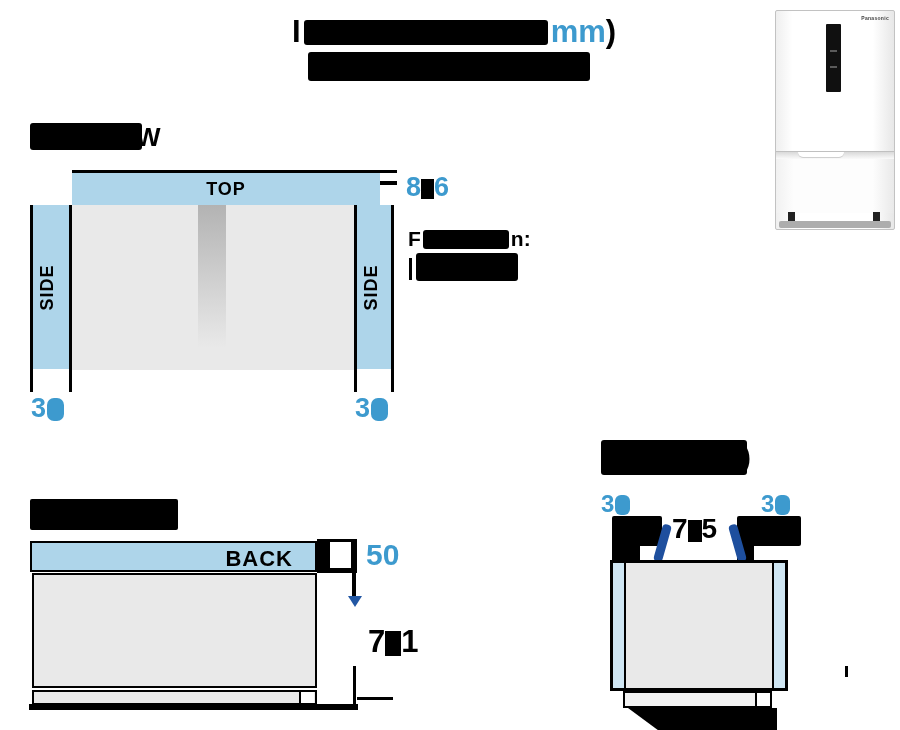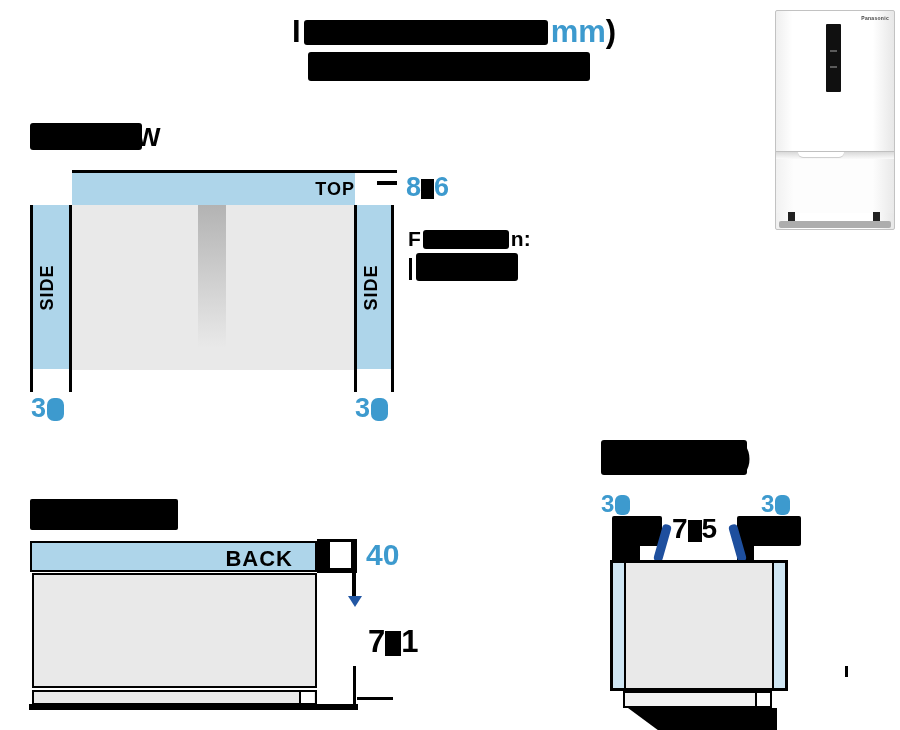--- a/index.html
+++ b/index.html
@@ -56,21 +56,21 @@
 
   <div class="abs hline" style="left:72px;top:170px;width:325px;height:3px;"></div>
   <div class="abs hline" style="left:377px;top:181px;width:20px;height:4px;"></div>
 
   <div class="abs row" style="left:406px;top:172px;">
     <span class="bluetxt" style="font-size:27px;">8</span>
     <div class="dimbox" style="width:13px;height:20px;margin:2px 0 0 0;"></div>
     <span class="bluetxt" style="font-size:27px;">6</span>
   </div>
 
-  <div class="abs panel row" style="left:72px;top:173px;width:283px;height:32px;justify-content:flex-end;">
+  <div class="abs panel row" style="left:72px;top:173px;width:308px;height:32px;justify-content:center;">
     <span class="panel-label" style="font-size:18px;">TOP</span>
   </div>
 
   <div class="abs" style="left:72px;top:205px;width:283px;height:165px;background:#e9e9e9;overflow:hidden;">
     <div class="abs" style="left:126px;top:0;width:28px;height:155px;background:linear-gradient(#b3b3b3,rgba(233,233,233,0) 92%);"></div>
   </div>
 
   <div class="abs panel" style="left:33px;top:205px;width:36px;height:164px;">
     <span class="abs panel-label rot" style="font-size:18px;left:-9px;top:72px;">SIDE</span>
   </div>
@@ -104,21 +104,21 @@
 
   <div class="abs redact" style="left:30px;top:499px;width:148px;height:31px;border-radius:2px;"></div>
 
   <div class="abs panel" style="left:30px;top:541px;width:287px;height:31px;border:2.5px solid #000;box-sizing:border-box;">
     <span class="panel-label abs" style="font-size:22px;right:22px;top:3px;">BACK</span>
   </div>
 
   <div class="abs" style="left:317px;top:539px;width:40px;height:34px;background:#000;">
     <div class="abs" style="left:13px;top:3px;width:21px;height:26px;background:#fff;"></div>
   </div>
-  <span class="abs bluetxt" style="left:366px;top:538px;font-size:30px;">40</span>
+  <span class="abs bluetxt" style="left:366px;top:538px;font-size:30px;">50</span>
 
   <div class="abs" style="left:32px;top:573px;width:285px;height:115px;background:#e9e9e9;border:2.5px solid #000;box-sizing:border-box;"></div>
 
   <div class="abs vline" style="left:352px;top:573px;width:4px;height:23px;"></div>
   <div class="abs triangle-down" style="left:348px;top:596px;"></div>
   <div class="abs row" style="left:368px;top:624px;">
     <span class="blktxt" style="font-size:31px;">7</span>
     <div class="dimbox" style="width:16px;height:25px;margin-top:3px;"></div>
     <span class="blktxt" style="font-size:31px;">1</span>
   </div>

